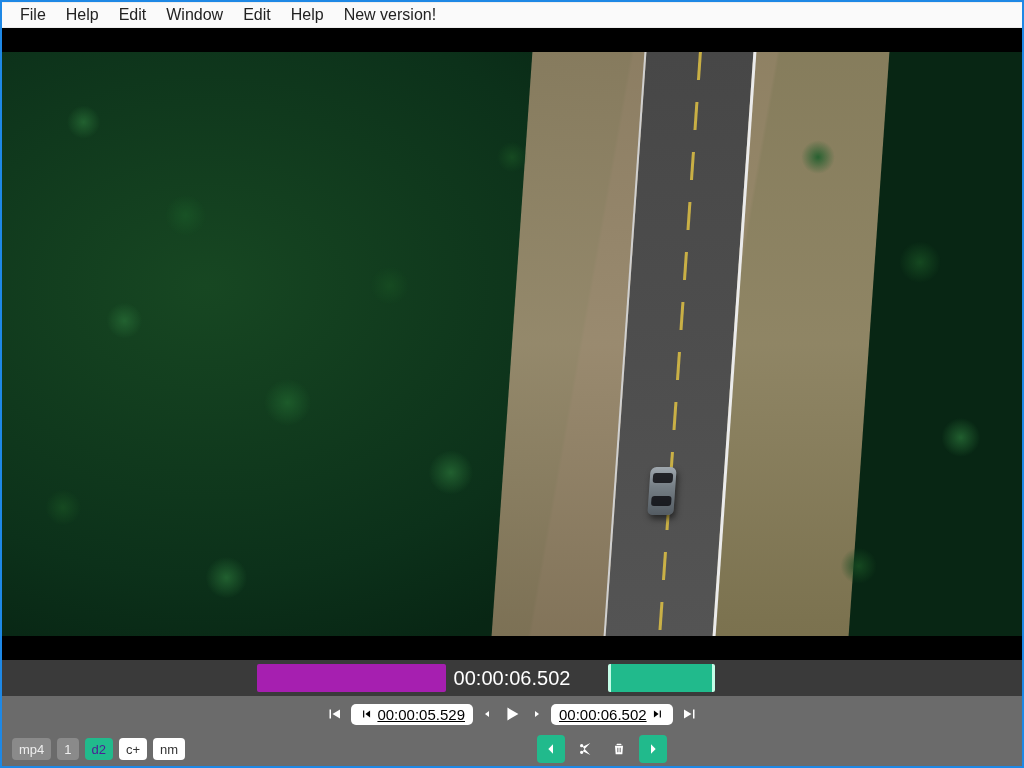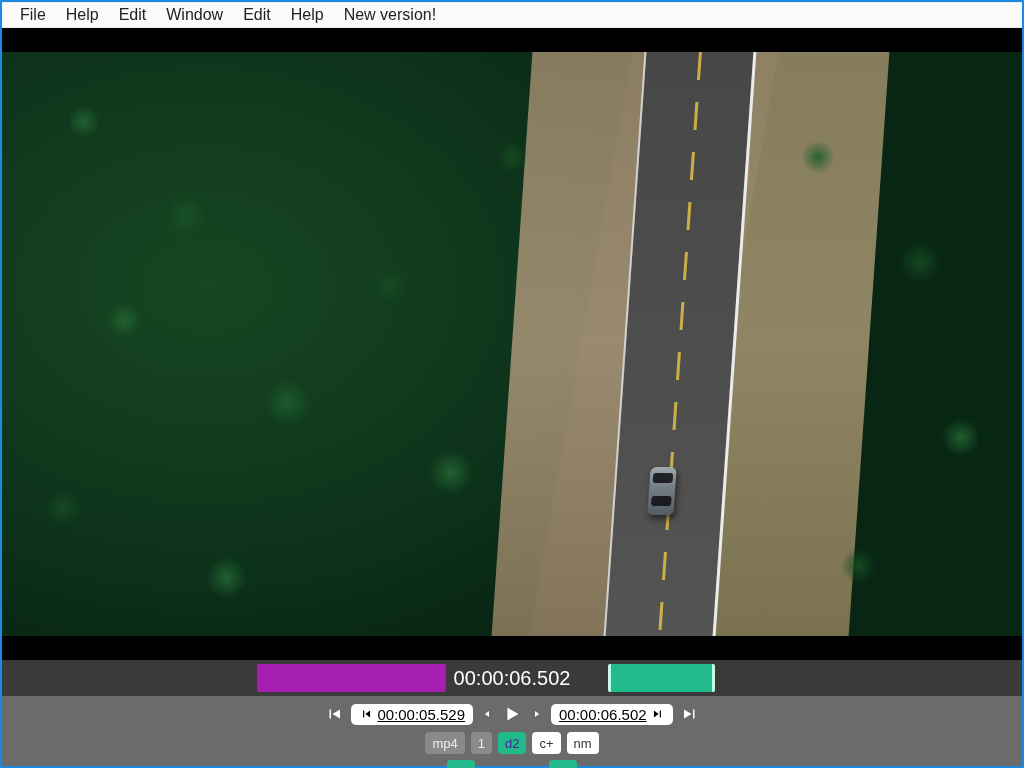--- a/index.html
+++ b/index.html
@@ -130,21 +130,21 @@
   .tc-box {
     background: #fff; color: #000; border-radius: 5px;
     padding: 2px 8px; font-size: 15px; font-variant-numeric: tabular-nums;
     display: flex; align-items: center; gap: 4px; text-decoration: underline;
   }
   .tc-box .mini-icon { width: 14px; height: 14px; }
   .svg-btn { width: 18px; height: 18px; fill: #fff; cursor: pointer; }
   .svg-btn-sm { width: 12px; height: 12px; fill: #fff; }
   .bottombar {
     height: 34px; background: #6b6b6b;
-    display: flex; align-items: center; padding: 0 10px; gap: 6px; flex-direction: column;
+    display: flex; align-items: center; padding: 0 10px; gap: 6px;
   }
   .bottombar .left, .bottombar .right, .bottombar .center {
     display: flex; align-items: center; gap: 6px;
   }
   .bottombar .center { flex: 1; justify-content: center; }
   .chip {
     background: #fff; color: #333; font-size: 13px;
     border-radius: 4px; padding: 3px 7px; line-height: 1;
     min-height: 22px; display: flex; align-items: center; justify-content: center;
     cursor: pointer;

